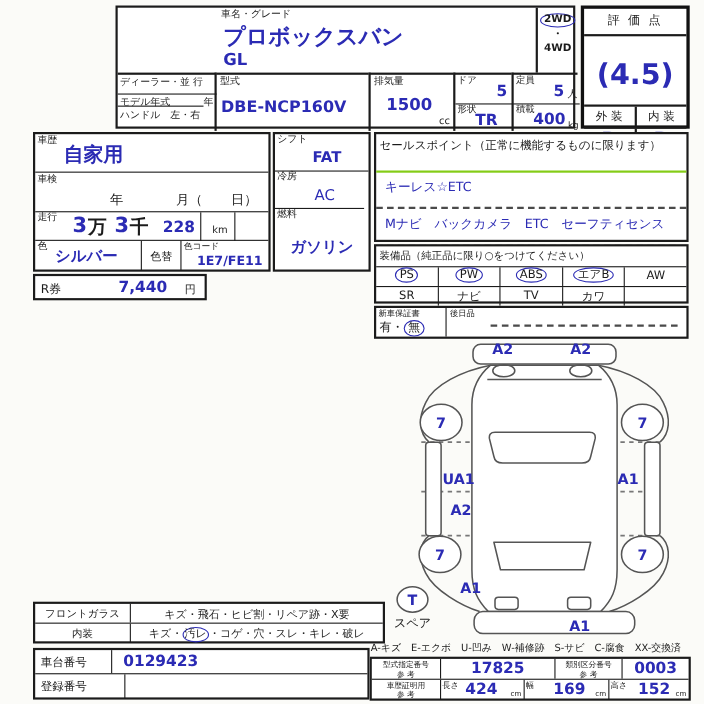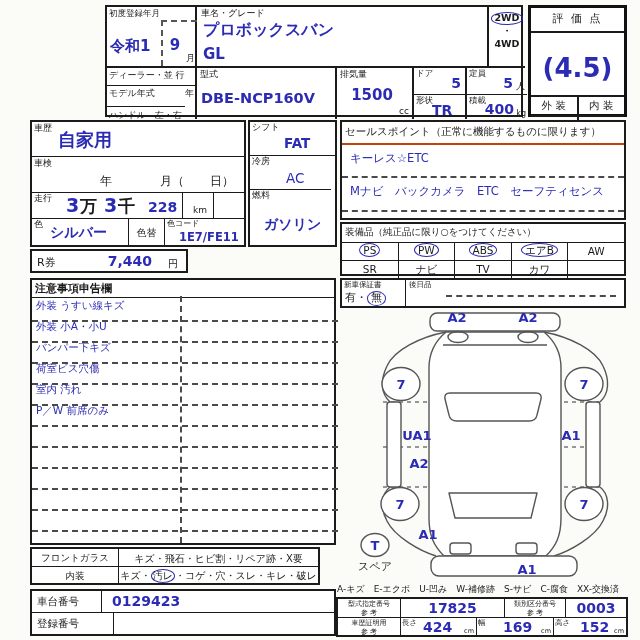--- a/index.html
+++ b/index.html
@@ -19,48 +19,40 @@
   .ln{fill:none;stroke:#555;stroke-width:1.4;stroke-linejoin:round;}
   .dsh{stroke:#777;stroke-width:1.6;stroke-dasharray:4 4;}
 </style>
 </head>
 <body>
 
 <div id="sheet">
 
   <div class="c bx" style="left:105px;top:5px;width:418px;height:112px;">
 
-    <div class="c" style="left:0;top:0;width:90px;height:59px;border-right:2px solid #1b1b1b;">
-      <div class="lb" style="position:absolute;left:2px;top:2px;font-size:8.5px;">初度登録年月</div>
-      <div class="bl" style="position:absolute;left:3px;top:30px;font-size:15px;font-weight:bold;">令和1</div>
-      <div class="c" style="left:54px;top:13px;width:36px;height:46px;border-left:2px dashed #555;border-top:2px dashed #555;">
-        <div class="bl ctr" style="position:absolute;left:0;top:14px;width:24px;font-size:15px;font-weight:bold;">9</div>
-        <div class="lb" style="position:absolute;right:2px;bottom:2px;">月</div>
-      </div>
-    </div>
 
     <div class="c" style="left:90px;top:0;width:290px;height:59px;">
       <div class="lb" style="position:absolute;left:4px;top:2px;">車名・グレード</div>
-      <div class="bl" style="position:absolute;left:6px;top:13px;font-size:16px;font-weight:bold;">プロボックスバン</div>
+      <div class="bl" style="position:absolute;left:6px;top:13px;font-size:20px;font-weight:bold;">プロボックスバン</div>
       <div class="bl" style="position:absolute;left:6px;top:38px;font-size:15px;font-weight:bold;">GL</div>
     </div>
 
     <div class="c ctr" style="left:380px;top:0;width:38px;height:59px;border-left:2px solid #1b1b1b;font-size:9.5px;font-weight:bold;padding-top:5px;">
       <span class="circ" style="border-color:#2b2bb4;">2WD</span>
       <div>・</div>
       <div>4WD</div>
     </div>
 
     <div class="c" style="left:0;top:59px;width:90px;height:53px;border-top:2px solid #1b1b1b;border-right:2px solid #1b1b1b;">
       <div class="lb" style="position:absolute;left:2px;top:3px;">ディーラー・並 行</div>
       <div class="c" style="left:0;top:17px;width:90px;height:18px;border-top:1.5px solid #1b1b1b;">
         <span class="lb" style="position:absolute;left:2px;top:3px;">モデル年式</span>
         <span class="lb" style="position:absolute;right:3px;top:3px;">年</span>
       </div>
-      <div class="c" style="left:0;top:38px;width:78px;height:18px;border-top:1.5px solid #1b1b1b;">
+      <div class="c" style="left:0;top:28px;width:78px;height:18px;border-top:1.5px solid #1b1b1b;">
         <span class="lb" style="position:absolute;left:2px;top:4px;">ハンドル　左・右</span>
       </div>
     </div>
 
     <div class="c" style="left:90px;top:59px;width:138px;height:53px;border-top:2px solid #1b1b1b;">
       <div class="lb" style="position:absolute;left:3px;top:2px;">型式</div>
       <div class="bl" style="position:absolute;left:4px;top:22px;font-size:14.5px;font-weight:bold;">DBE-NCP160V</div>
     </div>
 
     <div class="c" style="left:228px;top:59px;width:77px;height:53px;border-top:2px solid #1b1b1b;border-left:2px solid #1b1b1b;">
@@ -155,21 +147,21 @@
       <span class="lb" style="position:absolute;left:2px;top:1px;">冷房</span>
       <span class="bl" style="position:absolute;left:36px;top:14px;font-size:13.5px;font-weight:normal;">AC</span>
     </div>
     <div class="c" style="left:0;top:67px;width:81px;height:56px;border-top:1.5px solid #1b1b1b;text-align:center;">
       <span class="lb" style="position:absolute;left:2px;top:1px;">燃料</span>
       <span class="bl" style="position:absolute;left:14px;top:26px;font-size:14px;font-weight:bold;">ガソリン</span>
     </div>
   </div>
 
   <div class="c bx" style="left:340px;top:120px;width:286px;height:100px;">
-    <div style="height:18px;border-bottom:2px solid #c2410c;font-size:10.5px;padding:3px 0 0 3px;">セールスポイント（正常に機能するものに限ります）</div>
+    <div style="height:18px;border-bottom:2px solid #84cc16;font-size:10.5px;padding:3px 0 12px 3px;">セールスポイント（正常に機能するものに限ります）</div>
     <div class="dashB bl" style="height:25px;font-size:11.5px;padding:6px 0 0 8px;">キーレス☆ETC</div>
     <div class="dashB bl" style="height:26px;font-size:11.5px;padding:6px 0 0 8px;">Mナビ　バックカメラ　ETC　セーフティセンス</div>
     <div class="dashB bl" style="height:24px;font-size:11.5px;padding:6px 0 0 8px;"></div>
   </div>
 
   <div class="c bx" style="left:340px;top:222px;width:286px;height:54px;">
     <div style="height:16px;border-bottom:1.5px solid #1b1b1b;font-size:9.5px;padding:2px 0 0 3px;">装備品（純正品に限り○をつけてください）</div>
     <div style="display:flex;height:17px;">
       <div class="ctr" style="flex:1;font-size:10.5px;border-right:1.5px solid #1b1b1b;"><span class="circ">PS</span></div>
       <div class="ctr" style="flex:1;font-size:10.5px;border-right:1.5px solid #1b1b1b;"><span class="circ">PW</span></div>
@@ -192,38 +184,22 @@
       <div style="position:absolute;left:3px;top:10px;font-size:11px;">
         <span>有</span><span>・</span><span class="circ">無</span>
       </div>
     </div>
     <div class="c" style="left:64px;top:0;width:218px;height:26px;">
       <div class="lb" style="position:absolute;left:3px;top:1px;font-size:7.5px;">後日品</div>
       <div style="position:absolute;left:40px;top:15px;width:170px;border-bottom:2px dashed #4a4a4a;"></div>
     </div>
   </div>
 
-  <div class="c bx" style="left:30px;top:278px;width:306px;height:267px;">
-    <div style="height:16px;border-bottom:1.5px solid #1b1b1b;font-size:11px;font-weight:bold;padding:1px 0 0 3px;">注意事項申告欄</div>
-    <div class="noteRow dashB bl" style="top:16px;">外装 うすい線キズ</div>
-    <div class="noteRow dashB bl" style="top:37px;">外装 小A・小U</div>
-    <div class="noteRow dashB bl" style="top:58px;">バンパー下キズ</div>
-    <div class="noteRow dashB bl" style="top:79px;">荷室ビス穴傷</div>
-    <div class="noteRow dashB bl" style="top:100px;">室内 汚れ</div>
-    <div class="noteRow dashB bl" style="top:121px;">P／W 前席のみ</div>
-    <div class="noteRow dashB bl" style="top:142px;"></div>
-    <div class="noteRow dashB bl" style="top:163px;"></div>
-    <div class="noteRow dashB bl" style="top:184px;"></div>
-    <div class="noteRow dashB bl" style="top:205px;"></div>
-    <div class="noteRow dashB bl" style="top:226px;"></div>
-    <div class="noteRow bl" style="top:247px;"></div>
-    <div class="c" style="left:148px;top:16px;width:0;height:247px;border-left:2px dashed #4a4a4a;"></div>
-  </div>
-
-  <div class="c bx" style="left:30px;top:547px;width:290px;height:38px;">
+
+  <div class="c bx" style="left:30px;top:547px;width:320px;height:38px;">
     <div style="display:flex;height:17px;border-bottom:1.5px solid #1b1b1b;">
       <div class="ctr" style="width:86px;font-size:9.5px;padding-top:3px;border-right:1.5px solid #1b1b1b;">フロントガラス</div>
       <div class="ctr" style="flex:1;font-size:10px;padding-top:3px;">キズ・飛石・ヒビ割・リペア跡・X要</div>
     </div>
     <div style="display:flex;height:17px;">
       <div class="ctr" style="width:86px;font-size:9.5px;padding-top:3px;border-right:1.5px solid #1b1b1b;">内装</div>
       <div class="ctr" style="flex:1;font-size:10px;padding-top:2px;">
         <span>キズ・</span><span class="circ" style="padding:0 1px;">汚レ</span><span>・コゲ・穴・スレ・キレ・破レ</span>
       </div>
     </div>

